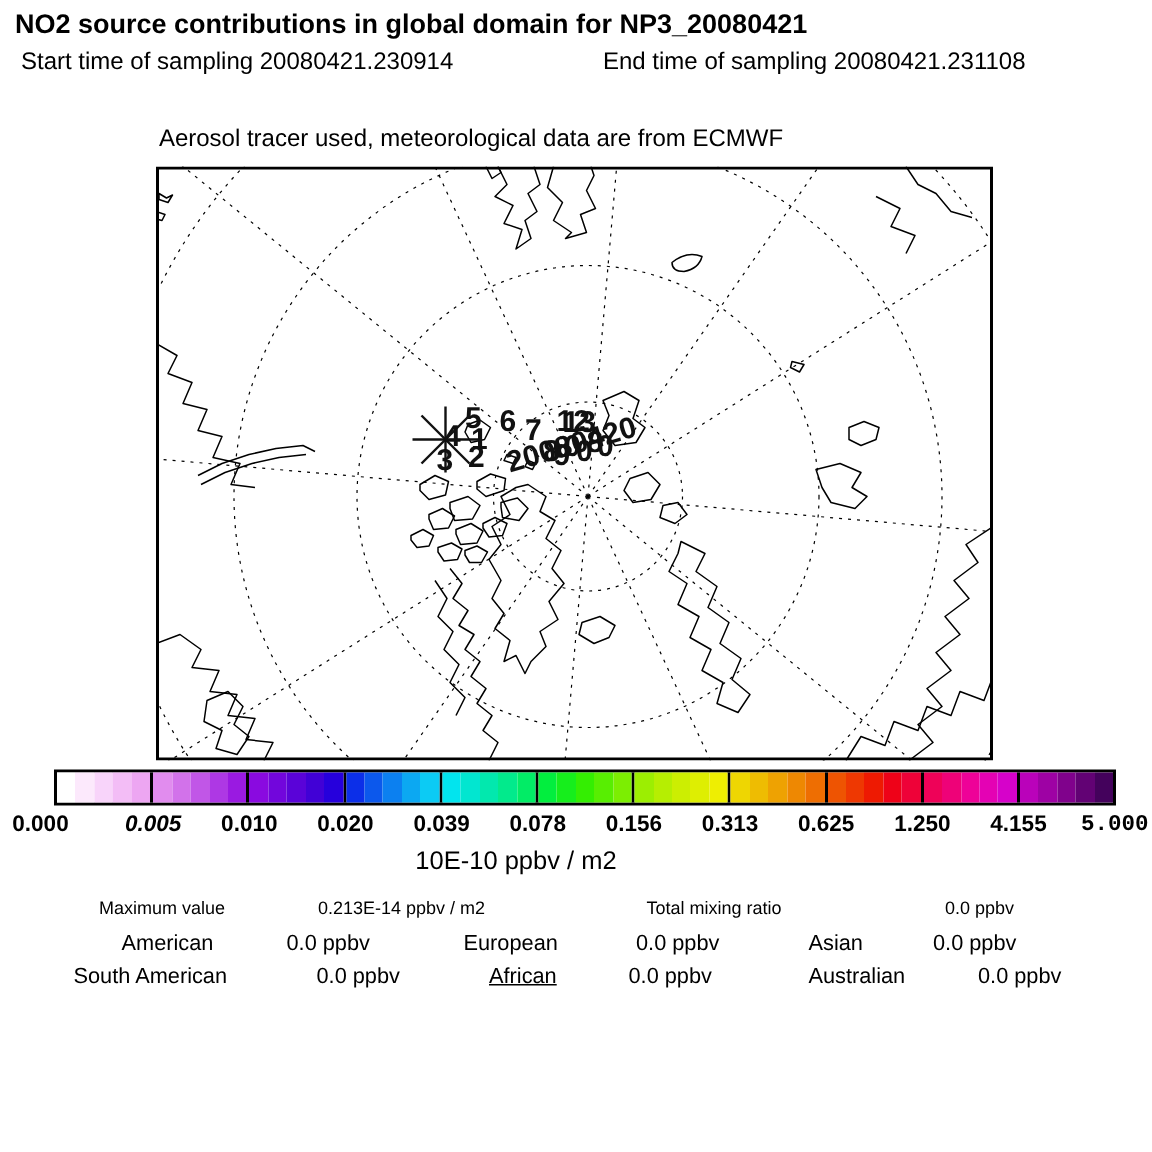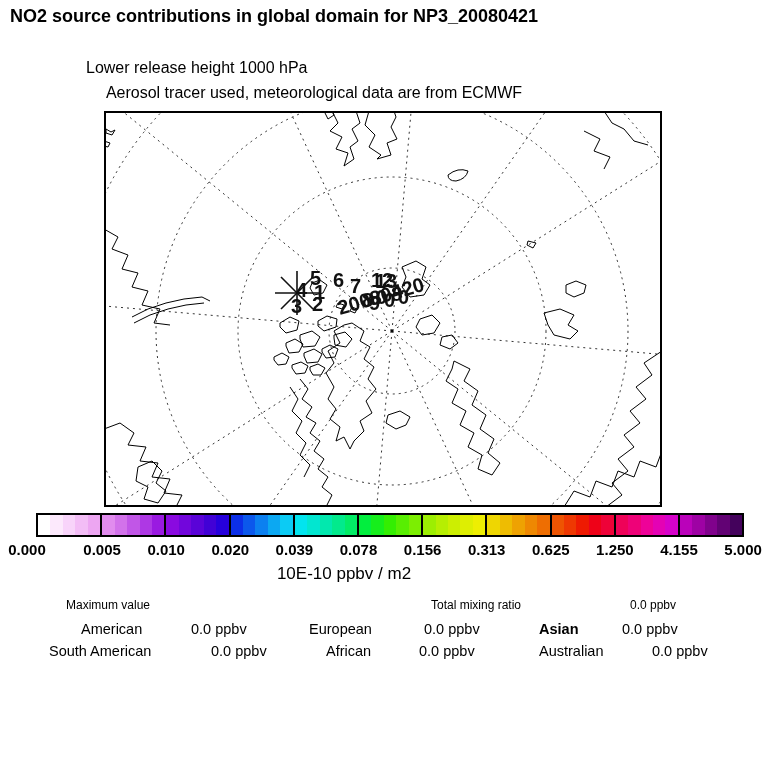--- a/index.html
+++ b/index.html
@@ -24,21 +24,22 @@
   .stat{position:absolute;font-size:12px;white-space:pre;}
   .stat2{position:absolute;font-size:14.5px;white-space:pre;}
   svg text{font-family:"Liberation Sans",sans-serif;}
 </style>
 </head>
 <body>
 
 <div id="page">
 
   <div class="abs" id="title">NO2 source contributions in global domain for NP3_20080421</div>
-  <div class="abs" id="lower-release">Lower release height 1000 hPa</div>
+  <div class="abs" id="start-time">Start time of sampling 20080421.230914</div>
+  <div class="abs" id="end-time">End time of sampling 20080421.231108</div>
   <div class="abs" id="tracer-note">Aerosol tracer used, meteorological data are from ECMWF</div>
 
   <svg id="map" viewBox="0 0 558 396">
 
     <g stroke="#000" stroke-width="0.8" fill="none" stroke-dasharray="2,4">
       <circle cx="288" cy="220" r="63"></circle>
       <circle cx="288" cy="220" r="154"></circle>
       <circle cx="288" cy="220" r="236"></circle>
       <circle cx="288" cy="220" r="318"></circle>
       <circle cx="288" cy="220" r="400"></circle>
@@ -217,45 +218,46 @@
       <div class="cb-seg">
         <div class="cb-cell" style="background: rgb(186, 2, 186);"></div>
         <div class="cb-cell" style="background: rgb(158, 2, 164);"></div>
         <div class="cb-cell" style="background: rgb(128, 2, 140);"></div>
         <div class="cb-cell" style="background: rgb(98, 2, 116);"></div>
         <div class="cb-cell" style="background: rgb(68, 2, 92);"></div>
       </div>
     </div>
   <div id="cb-ticks">
       <span class="cb-tick" style="left: 27px;">0.000</span>
-      <span class="cb-tick" style="left: 102.1px;">0.005</span>
+      <span class="cb-tick" style="left: 102.1px; font-style: italic;">0.005</span>
       <span class="cb-tick" style="left: 166.2px;">0.010</span>
       <span class="cb-tick" style="left: 230.3px;">0.020</span>
       <span class="cb-tick" style="left: 294.4px;">0.039</span>
       <span class="cb-tick" style="left: 358.5px;">0.078</span>
       <span class="cb-tick" style="left: 422.6px;">0.156</span>
       <span class="cb-tick" style="left: 486.7px;">0.313</span>
       <span class="cb-tick" style="left: 550.8px;">0.625</span>
       <span class="cb-tick" style="left: 614.9px;">1.250</span>
       <span class="cb-tick" style="left: 679px;">4.155</span>
-      <span class="cb-tick" style="left: 743.1px;">5.000</span>
+      <span class="cb-tick" style="left: 743.1px; font-family: Liberation Mono, monospace;">5.000</span>
     </div>
   <div class="abs" id="cb-units">10E-10 ppbv / m2</div>
 
   <div class="stat" style="top:598px;left:66px;">Maximum value</div>
+  <div class="stat" style="top:598px;left:212px;">0.213E-14 ppbv / m2</div>
   <div class="stat" style="top:598px;left:431px;">Total mixing ratio</div>
   <div class="stat" style="top:598px;left:630px;">0.0 ppbv</div>
 
   <div class="stat2" style="top:621px;left:81px;">American</div>
   <div class="stat2" style="top:621px;left:191px;">0.0 ppbv</div>
   <div class="stat2" style="top:621px;left:309px;">European</div>
   <div class="stat2" style="top:621px;left:424px;">0.0 ppbv</div>
-  <div class="stat2" style="top:621px;left:539px;font-weight:bold;">Asian</div>
+  <div class="stat2" style="top:621px;left:539px;">Asian</div>
   <div class="stat2" style="top:621px;left:622px;">0.0 ppbv</div>
 
   <div class="stat2" style="top:643px;left:49px;">South American</div>
   <div class="stat2" style="top:643px;left:211px;">0.0 ppbv</div>
-  <div class="stat2" style="top:643px;left:326px;">African</div>
+  <div class="stat2" style="top:643px;left:326px;text-decoration:underline;">African</div>
   <div class="stat2" style="top:643px;left:419px;">0.0 ppbv</div>
   <div class="stat2" style="top:643px;left:539px;">Australian</div>
   <div class="stat2" style="top:643px;left:652px;">0.0 ppbv</div>
 
 </div>
 
 </body></html>

